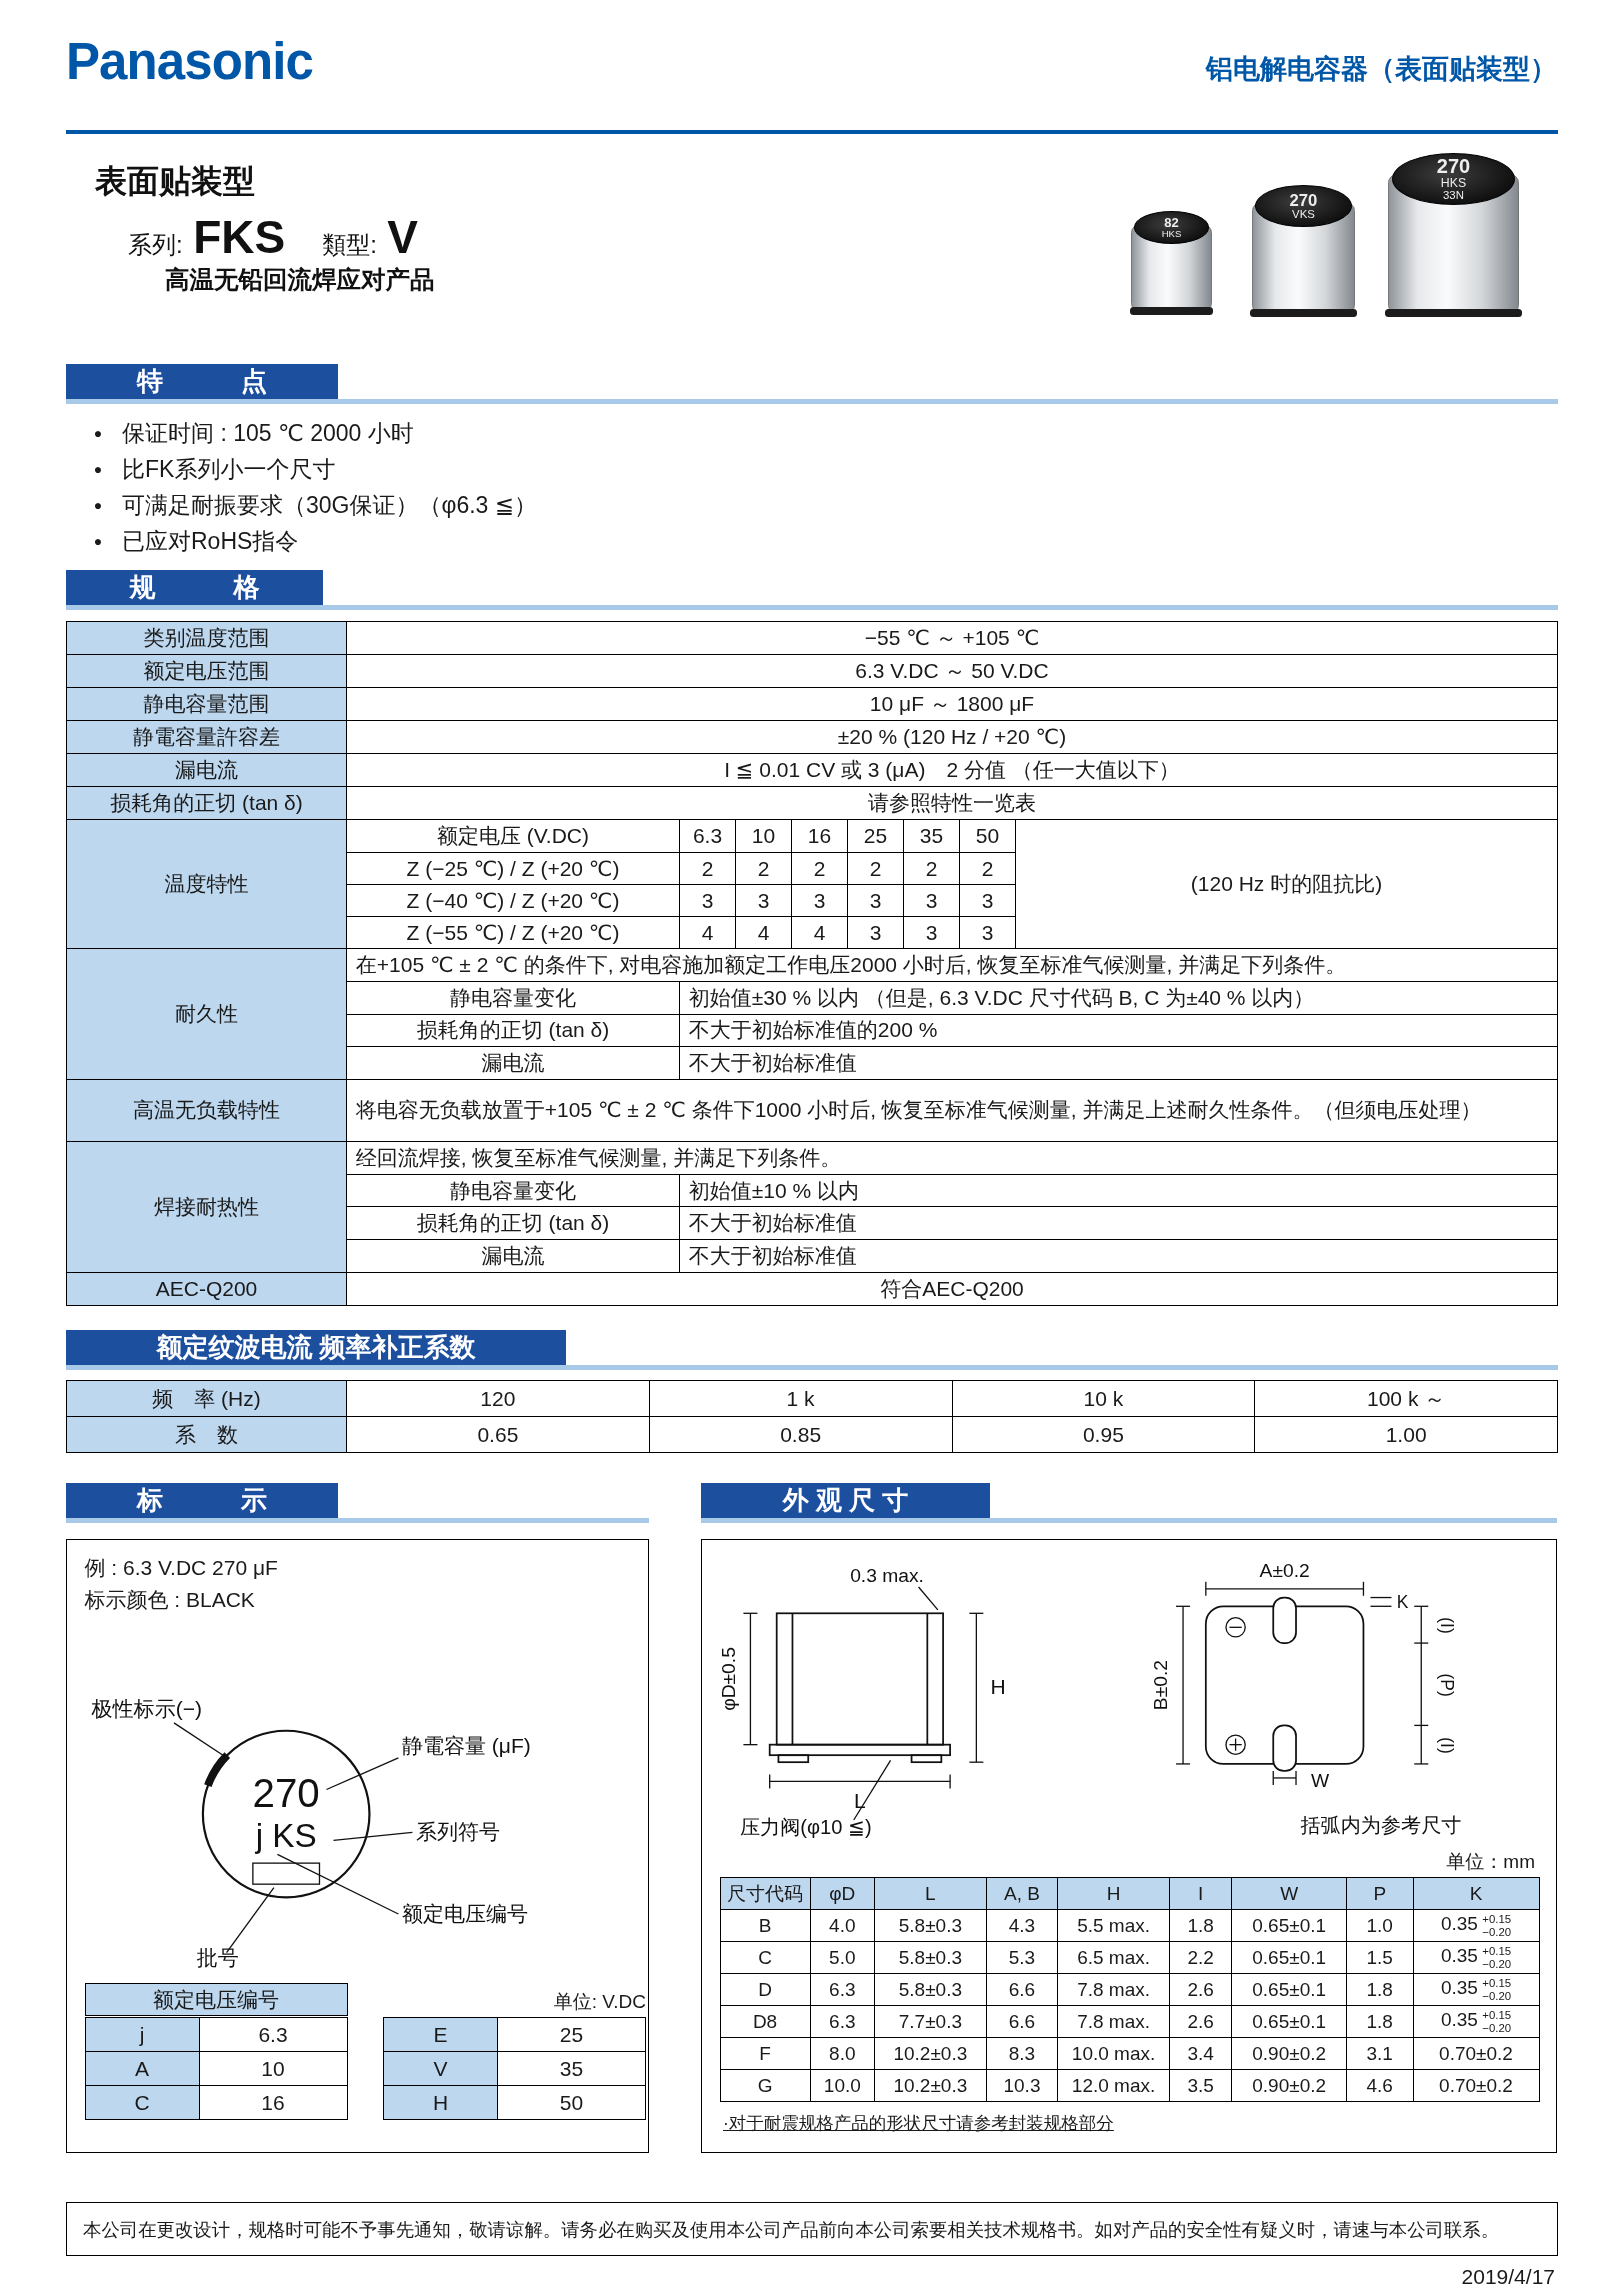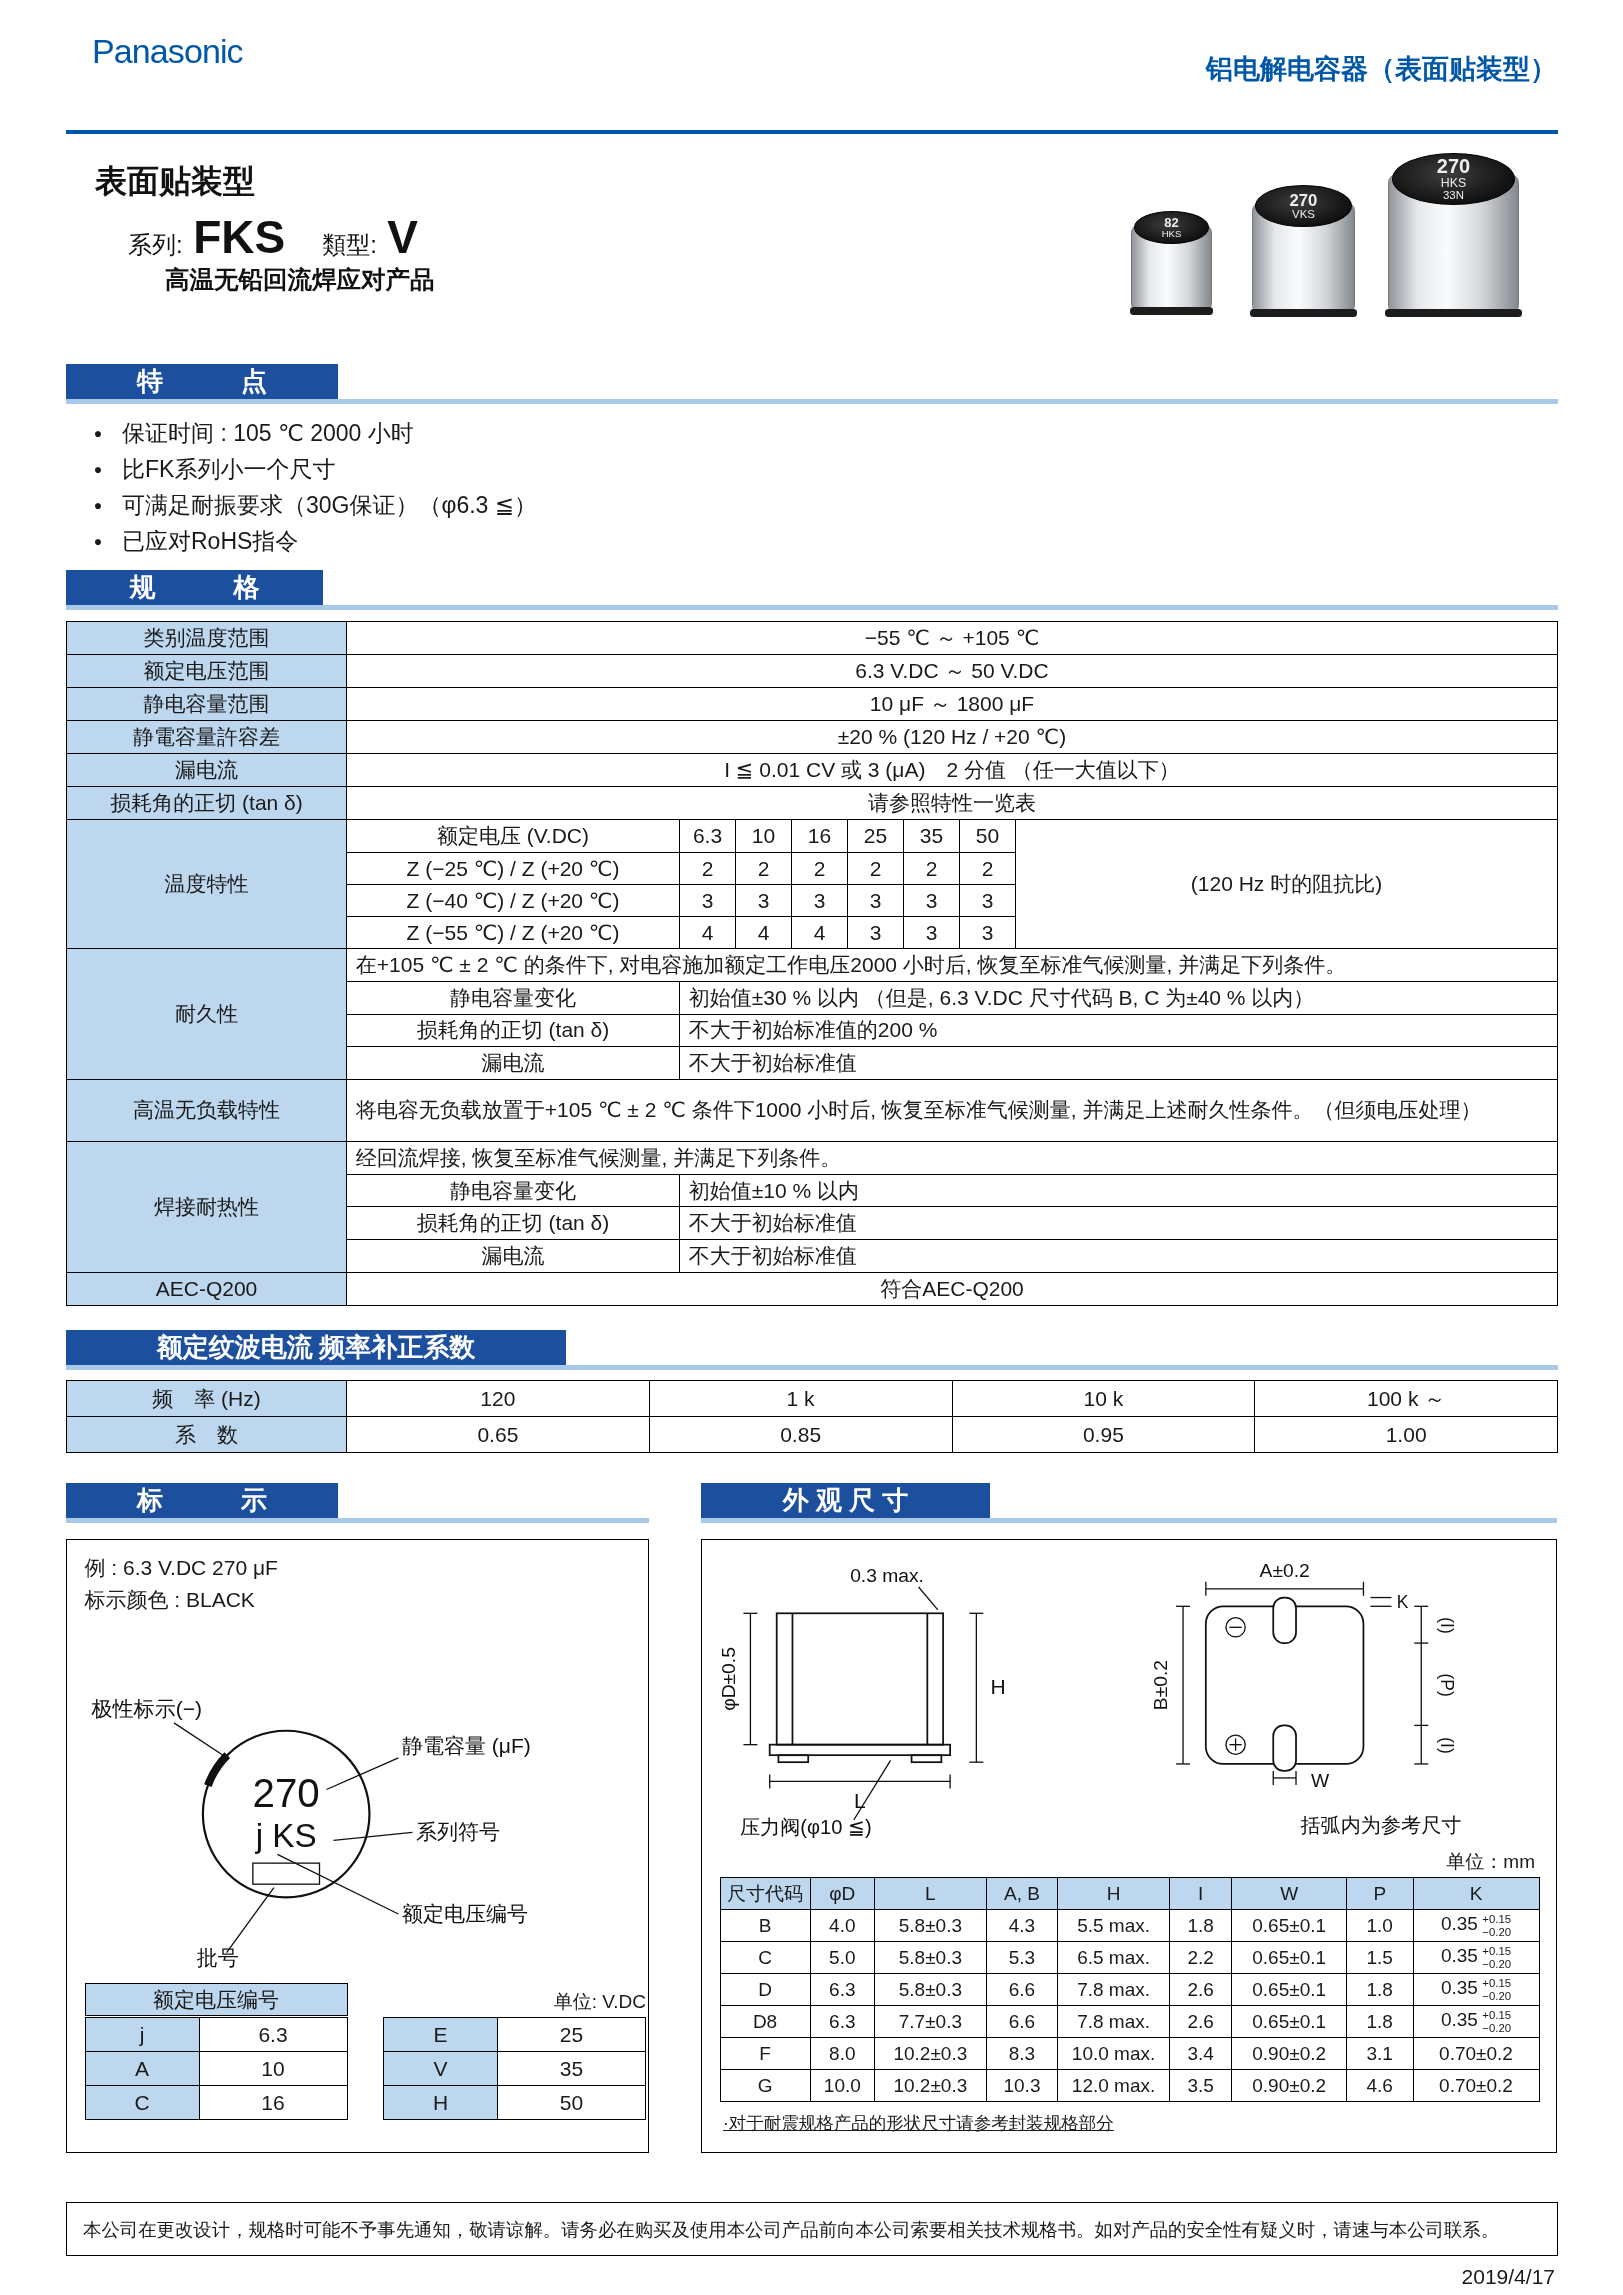--- a/index.html
+++ b/index.html
@@ -1,21 +1,21 @@
 <!DOCTYPE html>
 <html style="font-size:14px"><head>
 <meta charset="utf-8">
 <style>
   * { margin:0; padding:0; box-sizing:border-box; }
   body { background:#ffffff; }
   .page { position:relative; width:1623px; height:2295px; background:#fff;
           font-family:"Liberation Sans","DejaVu Sans",sans-serif; color:#1a1a1a; overflow:hidden; }
   .abs { position:absolute; }
 
-  .logo { color:#0057A8; font-size:34px; font-weight:normal; letter-spacing:-0.9px;margin-left:26px; }
+  .logo { color:#0057A8; font-size:51px; font-weight:bold; letter-spacing:-0.9px; }
   .doc-title { color:#0057A8; font-size:27px; font-weight:bold;text-align:center; }
   .blue-rule { background:#0057A8; height:4.4px; }
 
   .main-title { font-size:32px; font-weight:bold; color:#111; }
   .series-line { font-size:24px; color:#111; display:flex; align-items:baseline; gap:10.5px; }
   .series-big { font-size:46px; font-weight:bold; }
   .subtitle { font-size:24.5px; font-weight:bold; color:#111; }
 
   
   .cap { position:absolute; }
@@ -276,21 +276,21 @@
       </div>
     </div>
 
     <div class="srow">
       <div class="lbl">AEC-Q200</div>
       <div class="val">符合AEC-Q200</div>
     </div>
   </div>
 
   <div class="abs sec" style="left:66px; top:1330px; width:1492px;">
-    <div class="sec-dark" style="width:500px;font-family:Liberation Serif, serif;">额定纹波电流 频率补正系数</div>
+    <div class="sec-dark" style="width:500px;">额定纹波电流 频率补正系数</div>
     <div class="sec-light"></div>
   </div>
   <div class="abs rip-table" style="left:66px; top:1380px; width:1492px;">
     <div class="srow rrow" id="ripple-freq-row">
       <div class="lbl">频　率 (Hz)</div>
     <div class="rcell">120</div>
         <div class="rcell">1 k</div>
         <div class="rcell">10 k</div>
         <div class="rcell">100 k ～</div>
       </div>

